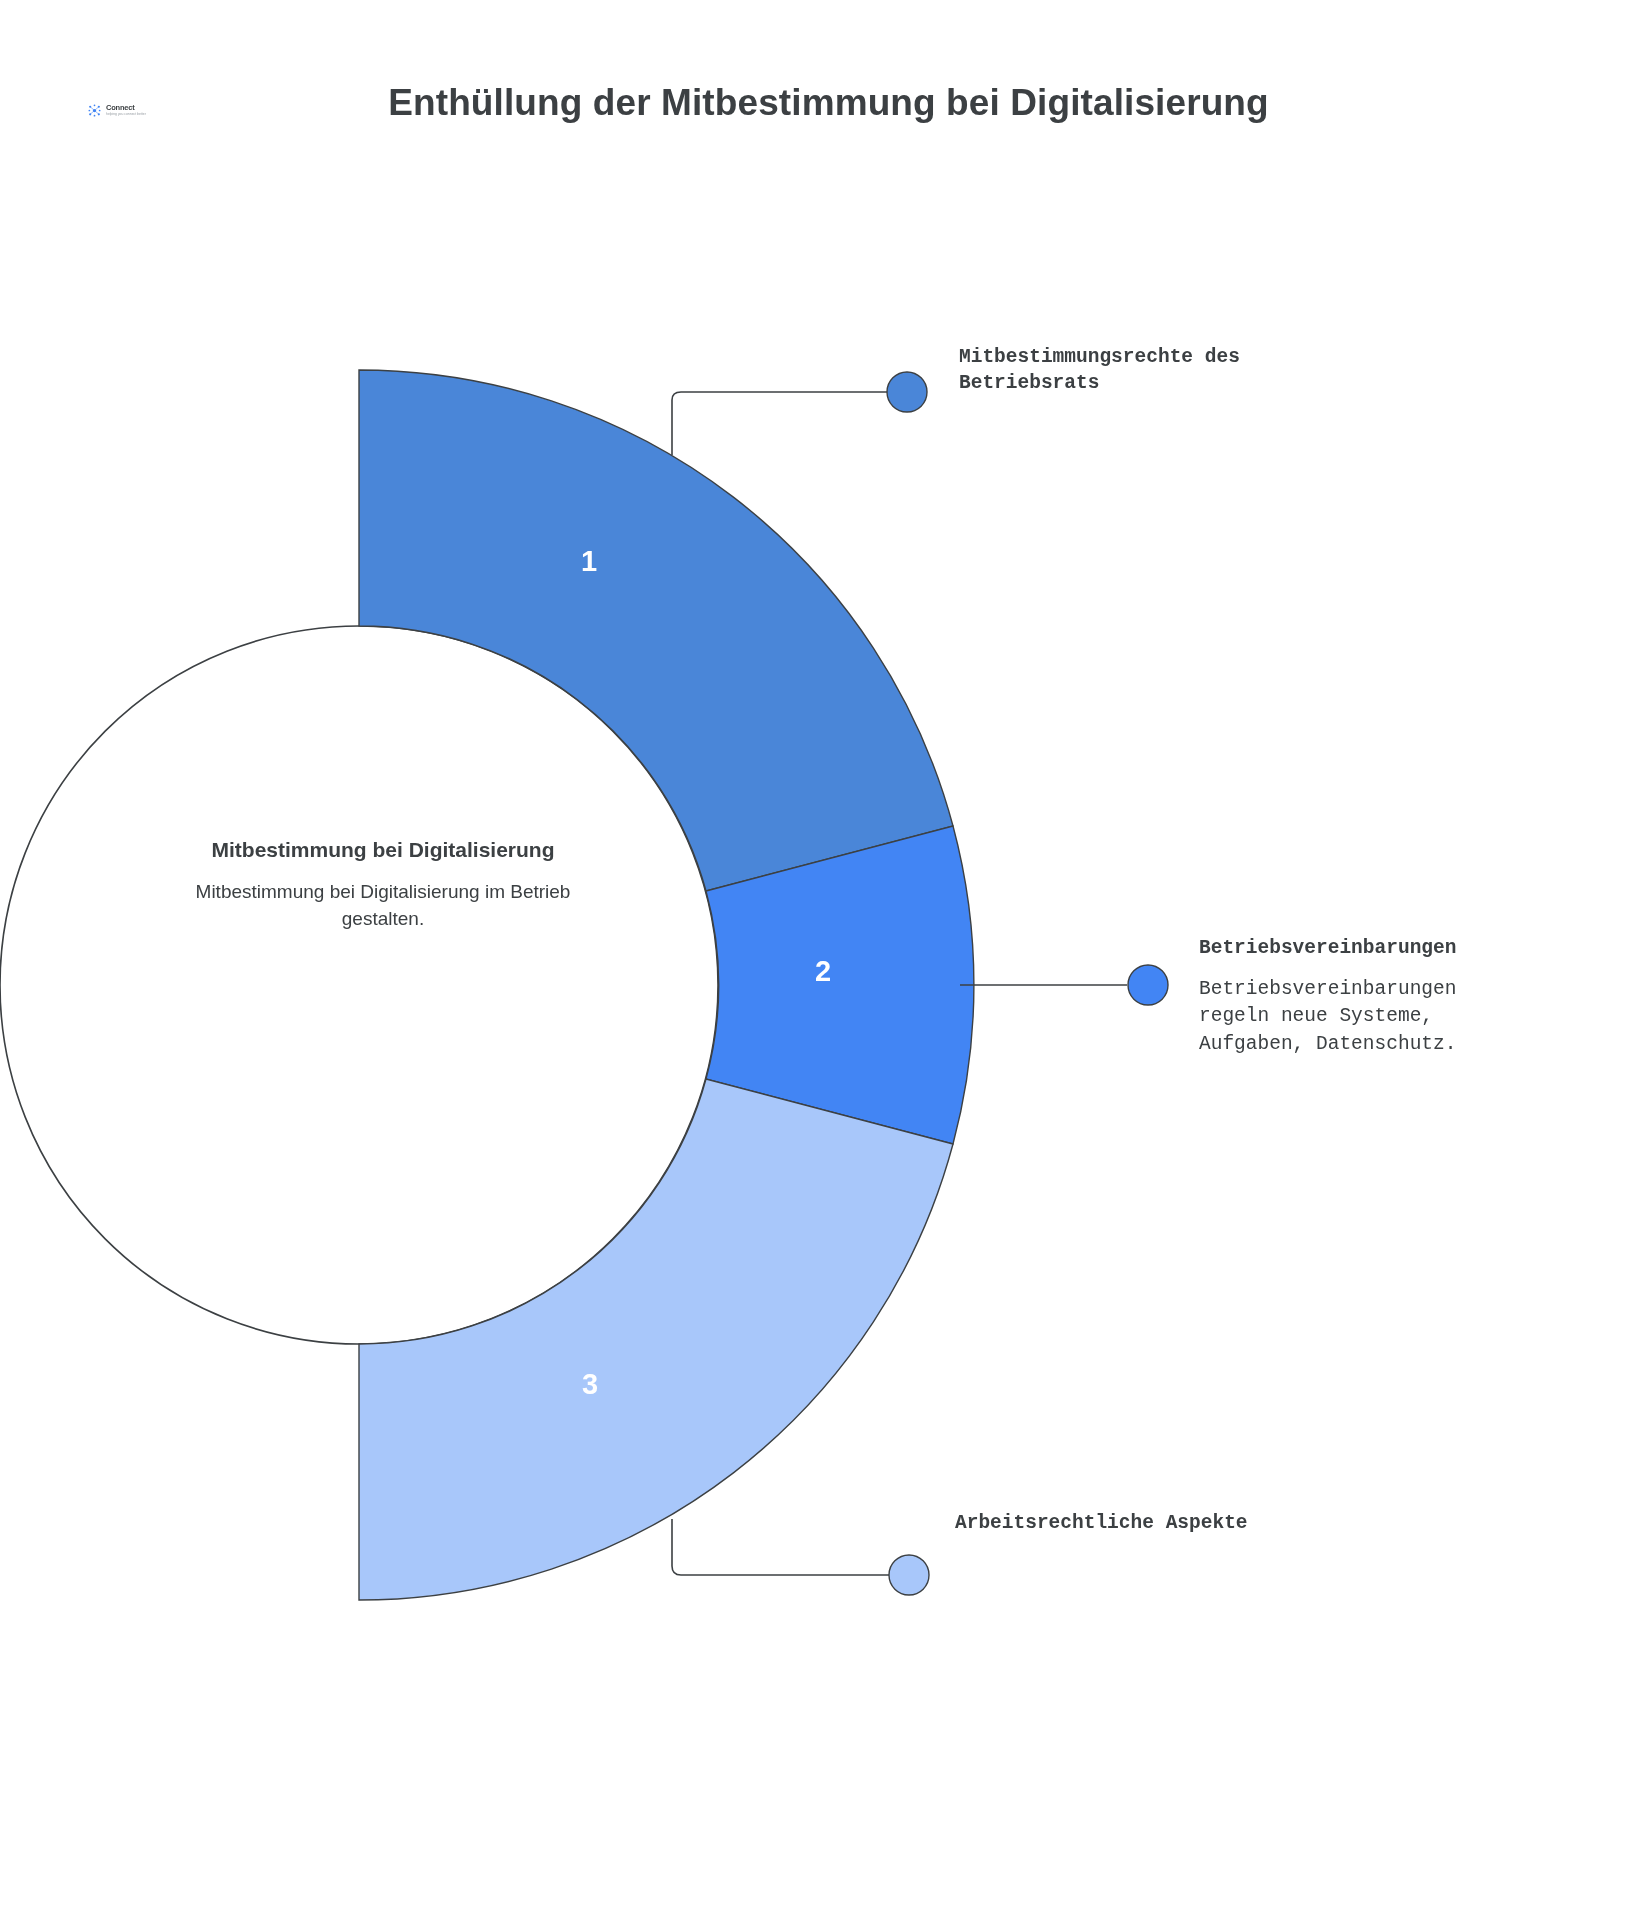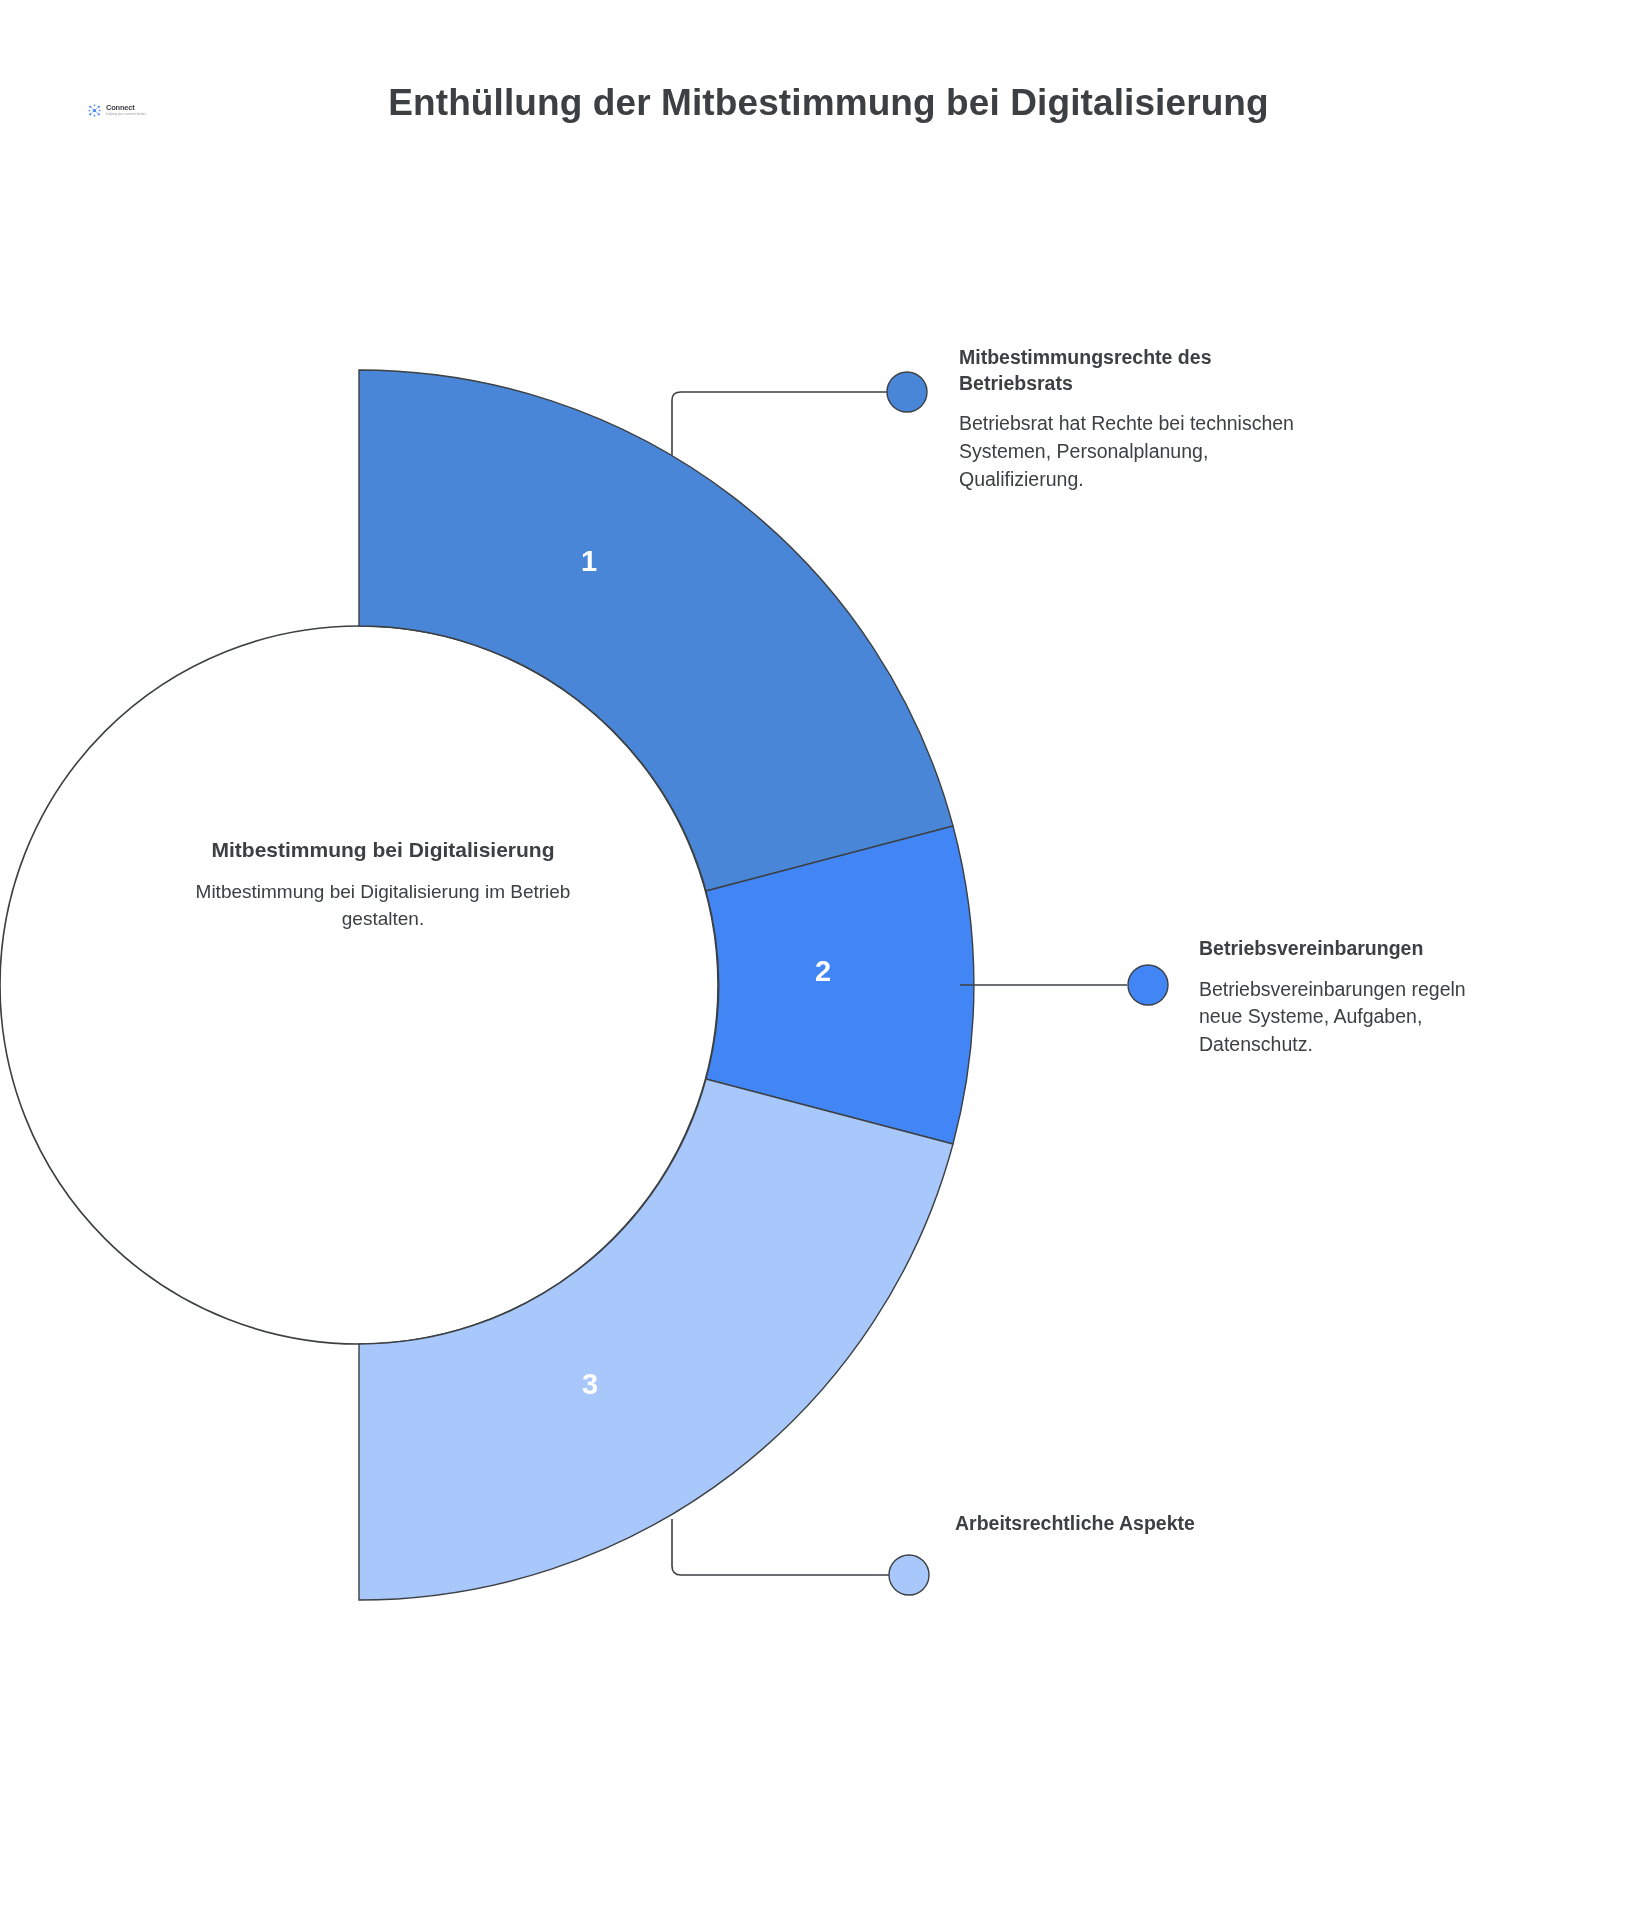--- a/index.html
+++ b/index.html
@@ -104,20 +104,21 @@
     text-align: center;
     width: 60px;
   }
   .seg-num.n1 { left: 559px; top: 545px; }
   .seg-num.n2 { left: 793px; top: 955px; }
   .seg-num.n3 { left: 560px; top: 1368px; }
 
   
   .callout {
     position: absolute;
+    font-family: Liberation Mono, monospace;
   }
   .callout-title {
     font-size: 19.5px;
     font-weight: bold;
     color: #3c4043;
     line-height: 1.32;
   }
   .callout-desc {
     margin-top: 14px;
     font-size: 19.5px;
@@ -185,21 +186,20 @@
   <div class="center-title">Mitbestimmung bei Digitalisierung</div>
   <div class="center-desc">Mitbestimmung bei Digitalisierung im Betrieb gestalten.</div>
 </div>
 
 <div class="seg-num n1">1</div>
 <div class="seg-num n2">2</div>
 <div class="seg-num n3">3</div>
 
 <div class="callout callout-1">
   <div class="callout-title">Mitbestimmungsrechte des Betriebsrats</div>
-  <div class="callout-desc">Betriebsrat hat Rechte bei technischen Systemen, Personalplanung, Qualifizierung.</div>
 </div>
 
 <div class="callout callout-2">
   <div class="callout-title">Betriebsvereinbarungen</div>
   <div class="callout-desc">Betriebsvereinbarungen regeln neue Systeme, Aufgaben, Datenschutz.</div>
 </div>
 
 <div class="callout callout-3">
   <div class="callout-title">Arbeitsrechtliche Aspekte</div>
 </div>

